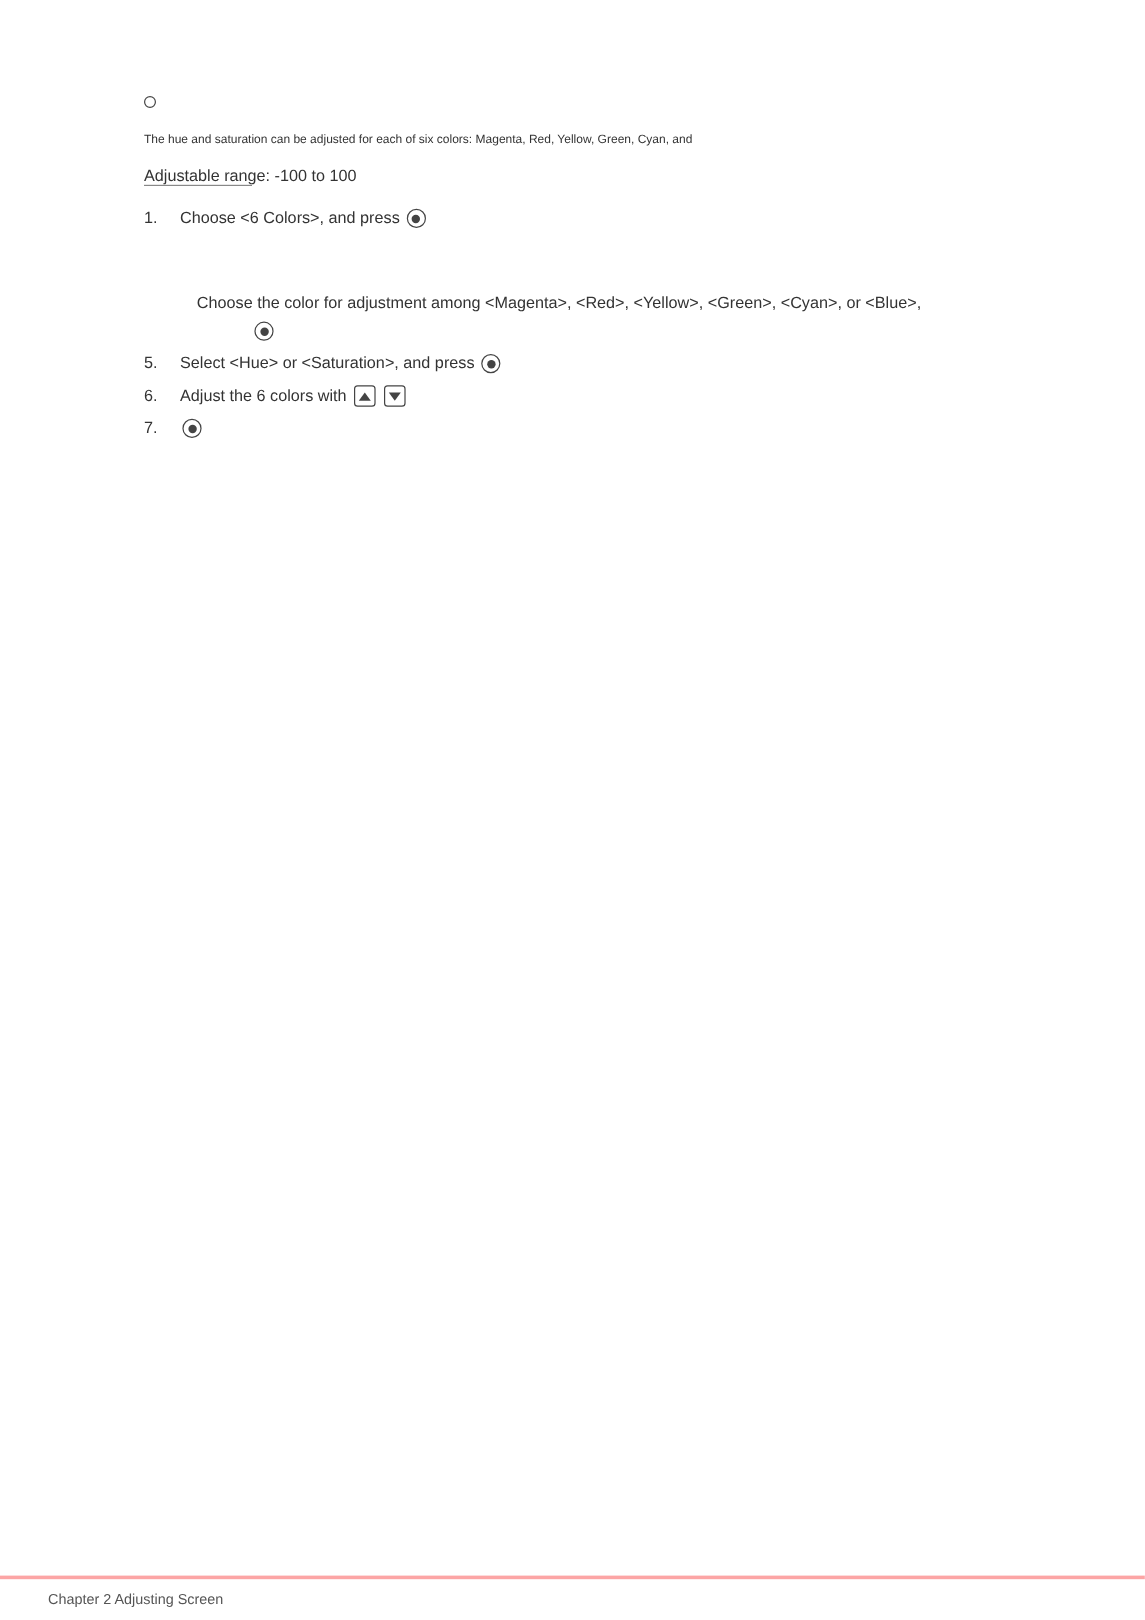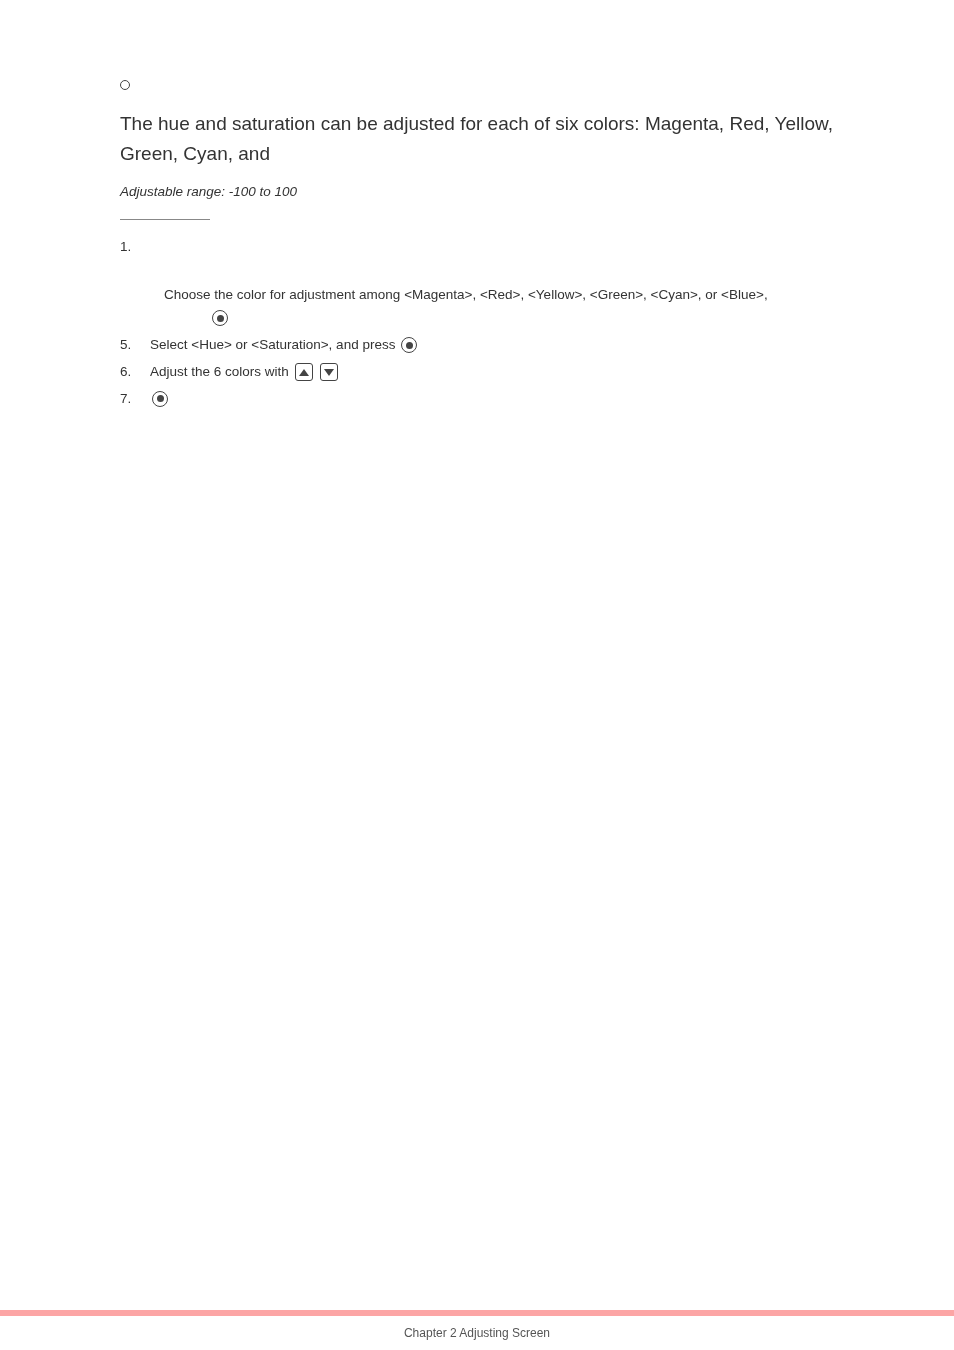--- a/index.html
+++ b/index.html
@@ -26,31 +26,29 @@
     .bullet-dot {
       width: 10px;
       height: 10px;
       border-radius: 50%;
       border: 1.5px solid #444;
       display: inline-block;
       margin-bottom: 16px;
     }
 
     .intro-text {
-      font-size: 19px;
+      font-size: 10px;
       color: #333;
       margin-bottom: 14px;
       line-height: 1.6;
     }
 
     .adjustable-range {
       font-size: 13.5px;
       color: #333;
-      margin-bottom: 20px;
-      font-style: italic;
     }
 
     .divider {
       width: 90px;
       border: none;
       border-top: 1.5px solid #888;
       margin-bottom: 16px;
     }
 
     .steps-list {
@@ -156,23 +154,23 @@
     .step-4-indent {
       padding-left: 14px;
       margin-top: 48px;
     }
 
     .footer-bar {
       position: absolute;
       bottom: 0;
       left: 0;
       right: 0;
-      border-top: 6px solid #fca5a5;
+      border-top: 3px solid #fca5a5;
       display: flex;
-      justify-content: center;
+      justify-content: flex-start;
       padding: 10px 40px;
     }
 
     .footer-text {
       font-size: 12px;
       color: #555;
     }
   </style>
 </head>
 <body>
@@ -190,20 +188,24 @@
 
   
   <hr class="divider">
 
   
   <ol class="steps-list">
 
     <li class="step-item">
       <span class="step-number">1.</span>
       <div class="step-content">
+        <span class="step-sub-line">
+          Choose &lt;6 Colors&gt;, and press
+          <span class="icon-circle-filled"></span>
+        </span>
         <span class="step-sub-line step-4-indent">
           Choose the color for adjustment among &lt;Magenta&gt;, &lt;Red&gt;, &lt;Yellow&gt;, &lt;Green&gt;, &lt;Cyan&gt;, or &lt;Blue&gt;,
         </span>
         <span class="step-sub-line" style="padding-left: 60px;">
           <span class="icon-circle-filled"></span>
         </span>
       </div>
     </li>
 
     <li class="step-item">

